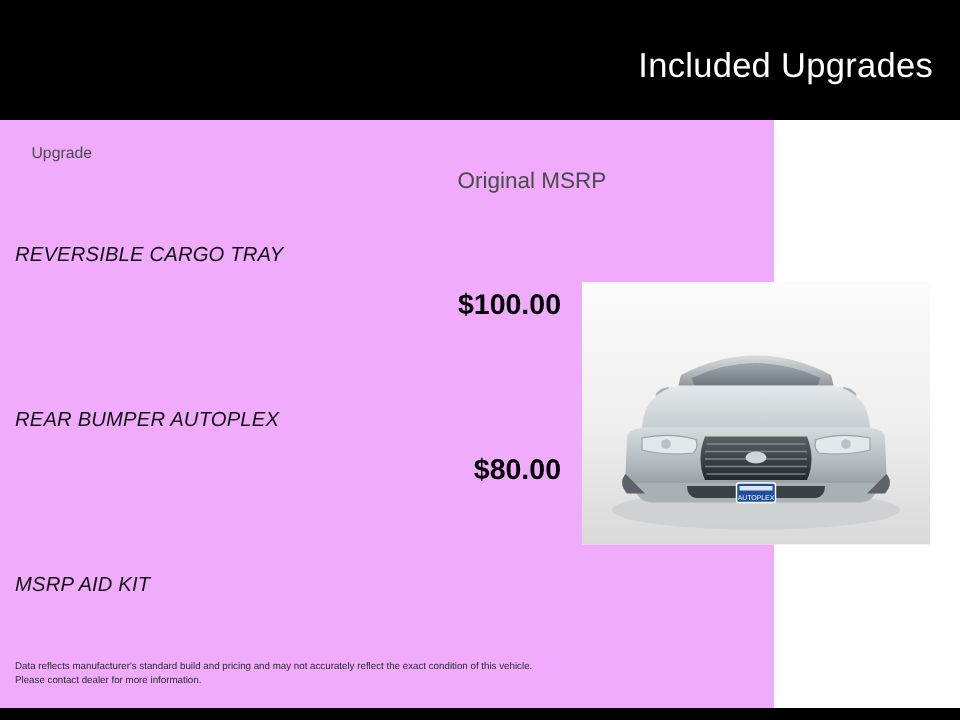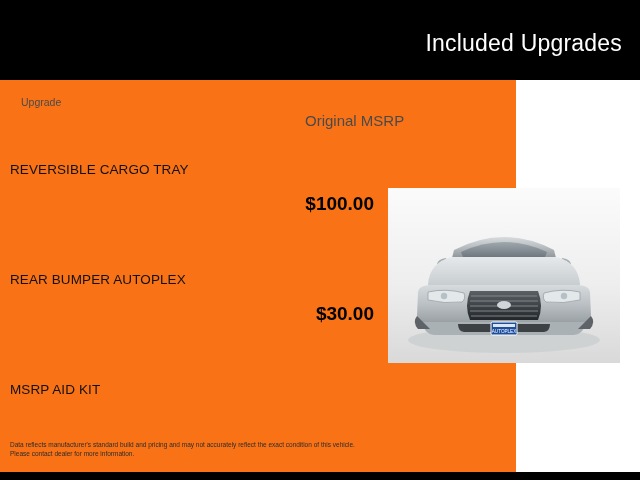--- a/index.html
+++ b/index.html
@@ -10,21 +10,21 @@
   body {
     width: 640px;
     height: 480px;
     font-family: "Liberation Sans", sans-serif;
     overflow: hidden;
   }
   .page {
     position: relative;
     width: 516px;
     height: 480px;
-    background: #f97316;
+    background: #f0abfc;
     box-sizing: border-box;
   }
   
   .header {
     position: absolute;
     left: 0;
     top: 6px;
     width: 640px;
     height: 74px;
     background: #000000;
@@ -78,20 +78,21 @@
     height: 110px;
   }
   .row-name {
     position: absolute;
     left: 10px;
     top: 32px;
     font-size: 13.5px;
     color: #111111;
     font-weight: 400;
     letter-spacing: 0.1px;
+    font-style: italic;
   }
   .row-price {
     position: absolute;
     left: 200px;
     width: 174px;
     top: 27px;
     text-align: right;
     font-size: 19px;
     font-weight: bold;
     color: #000000;
@@ -157,21 +158,21 @@
 
   <div class="rows">
 
     <div class="row">
       <div class="row-name">REVERSIBLE CARGO TRAY</div>
       <div class="row-price">$100.00</div>
     </div>
 
     <div class="row">
       <div class="row-name">REAR BUMPER AUTOPLEX</div>
-      <div class="row-price">$30.00</div>
+      <div class="row-price">$80.00</div>
     </div>
 
     <div class="row">
       <div class="row-name">MSRP AID KIT</div>
     </div>
 
   </div>
 
   <div class="vehicle-photo">
     <svg width="232" height="175" viewBox="0 0 232 175" xmlns="http://www.w3.org/2000/svg">

